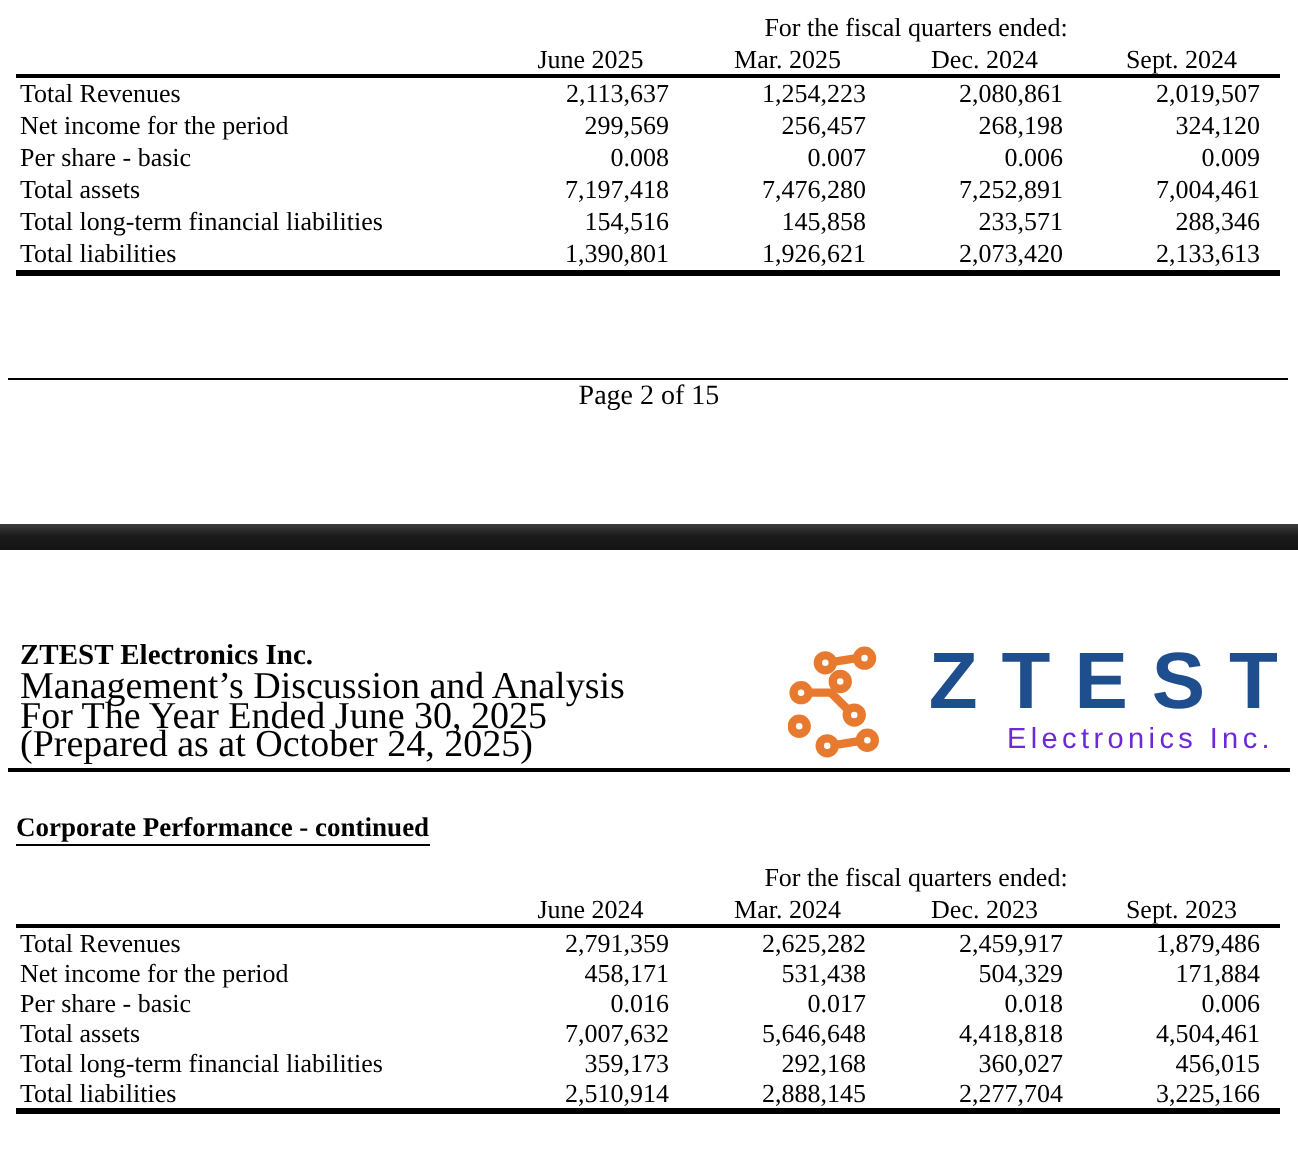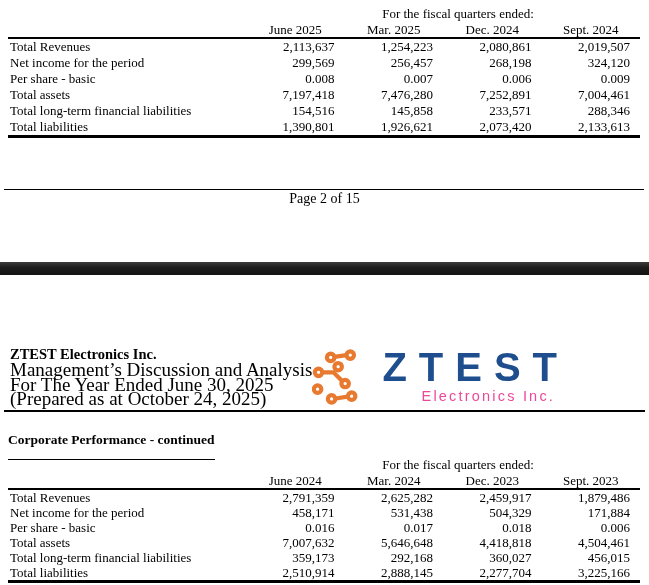--- a/index.html
+++ b/index.html
@@ -39,41 +39,41 @@
   .footer-text { text-align:center; font-size:14px; line-height:18px; }
 
   
   .page-separator {
     margin-top:54px; height:13px; width:649px;
     background:linear-gradient(180deg,#3c3c3c 0%, #1b1b1b 45%, #141414 100%);
   }
 
   
   .p2-header {
-    display:flex; justify-content:flex-start; align-items:flex-start;
-    margin:71px 10px 0 8px; height:62px;
+    display:flex; justify-content:space-between; align-items:flex-start;
+    margin:45px 10px 0 8px; height:62px;
   }
   .doc-id { padding-left:2px; }
   .company { font-weight:bold; font-size:14.5px; line-height:17px; }
   .sub { font-size:19px; line-height:14.5px; }
   .logo { display:flex; align-items:flex-start; gap:14px; }
   .logo-icon { margin-top:2px; }
   .logo-text { text-align:right; font-family:"Liberation Sans", sans-serif; }
   .wordmark {
     font-weight:bold; font-size:40px; line-height:42px;
     letter-spacing:12px; margin-right:-12px; white-space:nowrap;
   }
   .tagline {
     font-size:14.5px; letter-spacing:2.2px; line-height:15px;
     margin-top:1px; margin-right:2px; white-space:nowrap;
   }
   .p2-rule { margin:2px 4px 0 4px; border-top:2px solid #000; }
 
   .section-title { margin:20px 0 0 8px; font-size:13.5px; font-weight:bold; }
-  .section-title span { border-bottom:1.5px solid #000; padding-bottom:12px;margin-top:8px; }
+  .section-title span { border-bottom:1.5px solid #000; padding-bottom:1px;margin-top:8px; }
 
   .t2-wrap { margin-top:8px; }
 </style>
 </head>
 <body>
 
 <div style="padding-top:5px;">
   <table class="fin t1">
     <colgroup>
         <col class="c-label">
@@ -167,21 +167,21 @@
           <polyline points="11.5,25 23,25 32,34"></polyline>
           <circle cx="35.5" cy="37" r="4"></circle>
           <circle cx="6" cy="43" r="4"></circle>
           <line x1="25.5" y1="53" x2="38" y2="51"></line>
           <circle cx="21" cy="53.5" r="4"></circle>
           <circle cx="42.5" cy="50.5" r="4"></circle>
         </svg>
       </span>
       <div class="logo-text">
         <div class="wordmark" style="color: rgb(31, 78, 142);">ZTEST</div>
-        <div class="tagline" style="color: #ec4899;">Electronics Inc.</div>
+        <div class="tagline" style="color: #6d28d9;">Electronics Inc.</div>
       </div>
     </div>
   </div>
   <div class="p2-rule"></div>
 
   <div class="section-title">
     <span>Corporate Performance - continued</span>
   </div>
 
   <div class="t2-wrap">

